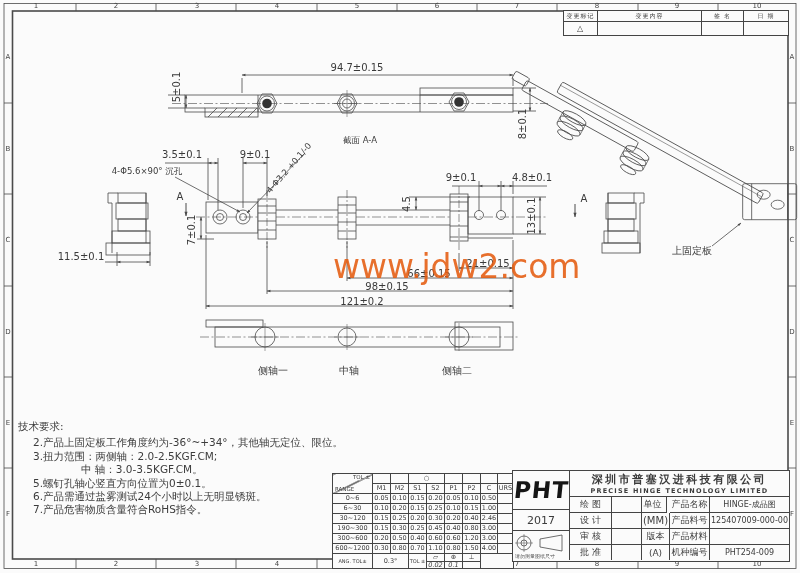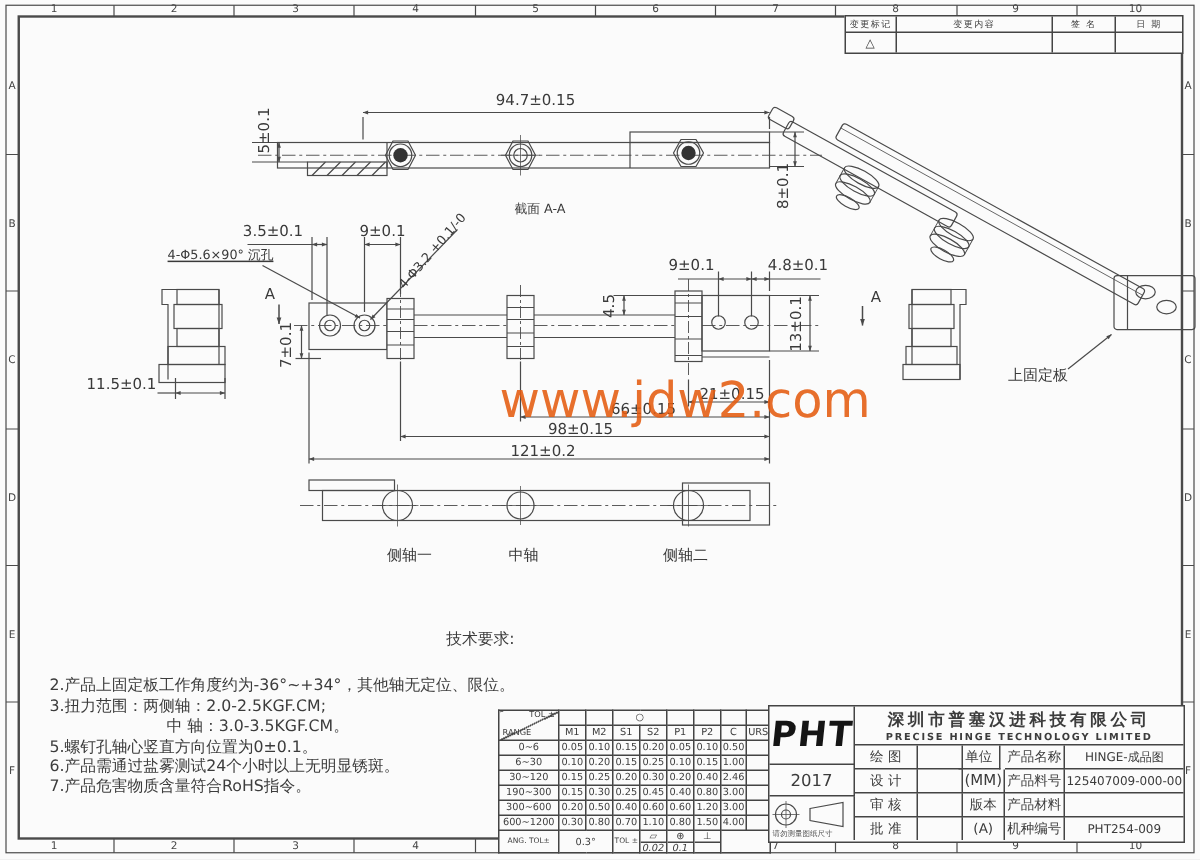--- a/index.html
+++ b/index.html
@@ -4,37 +4,37 @@
 <style>
   html,body{margin:0;padding:0;background:#e9e9e9;}
   .page{position:relative;width:800px;height:573px;background:#fbfbfb;overflow:hidden;
         font-family:"DejaVu Sans",sans-serif;color:#3c3c3c;}
   .art{position:absolute;left:0;top:0;}
   .lbl{position:absolute;font-size:10px;color:#3a3a3a;white-space:nowrap;
        transform:translate(-50%,-50%);line-height:1;}
   .lbl.small{font-size:8.5px;}
   .lbl.rot{transform:translate(-50%,-50%) rotate(-90deg);}
   .lbl.rotd{transform:translate(-50%,-50%) rotate(-49deg);}
-  .lbl.und{text-decoration:underline;}
+  .lbl.und{}
   .grid{position:absolute;font-size:7px;color:#444;transform:translate(-50%,-50%);}
   .watermark{position:absolute;left:333px;top:247px;font-size:33px;font-weight:500;
        color:#e55c10;opacity:.88;letter-spacing:0;white-space:nowrap;}
   
   .rev{position:absolute;left:563px;top:10px;width:224px;height:24px;border:1px solid #444;
        display:grid;grid-template-columns:34px 104px 42px 1fr;grid-template-rows:11px 1fr;
        font-size:6px;background:#fbfbfb;}
   .rev div{border-right:1px solid #444;border-bottom:1px solid #444;
        display:flex;align-items:center;justify-content:center;letter-spacing:1px;}
   .rev div:nth-child(4n){border-right:none;}
   .rev div:nth-child(n+5){border-bottom:none;font-size:8px;}
   
   .tech{position:absolute;left:18px;top:420px;font-size:10.5px;line-height:13.4px;}
-  .tech .t{margin-bottom:18px;text-align:right;}
+  .tech .t{margin-bottom:3px;}
   .tech .i{margin-left:15px;}
-  .tech .i2{margin-left:93px;}
+  .tech .i2{margin-left:63px;}
   
   .tol{position:absolute;left:332px;top:473px;border-collapse:collapse;table-layout:fixed;
        font-size:6.5px;background:#fbfbfb;}
   .tol td{border:1px solid #444;text-align:center;padding:0;height:9px;overflow:hidden;
        line-height:1;}
   .tol .diag{position:relative;background:
        linear-gradient(to bottom right,transparent 48.5%,#444 48.5%,#444 51.5%,transparent 51.5%);}
   .tol .diag .ct{position:absolute;right:2px;top:1px;font-size:5.5px;}
   .tol .diag .cb{position:absolute;left:2px;bottom:1px;font-size:5.5px;}
   .tol .ft{height:14px;}

